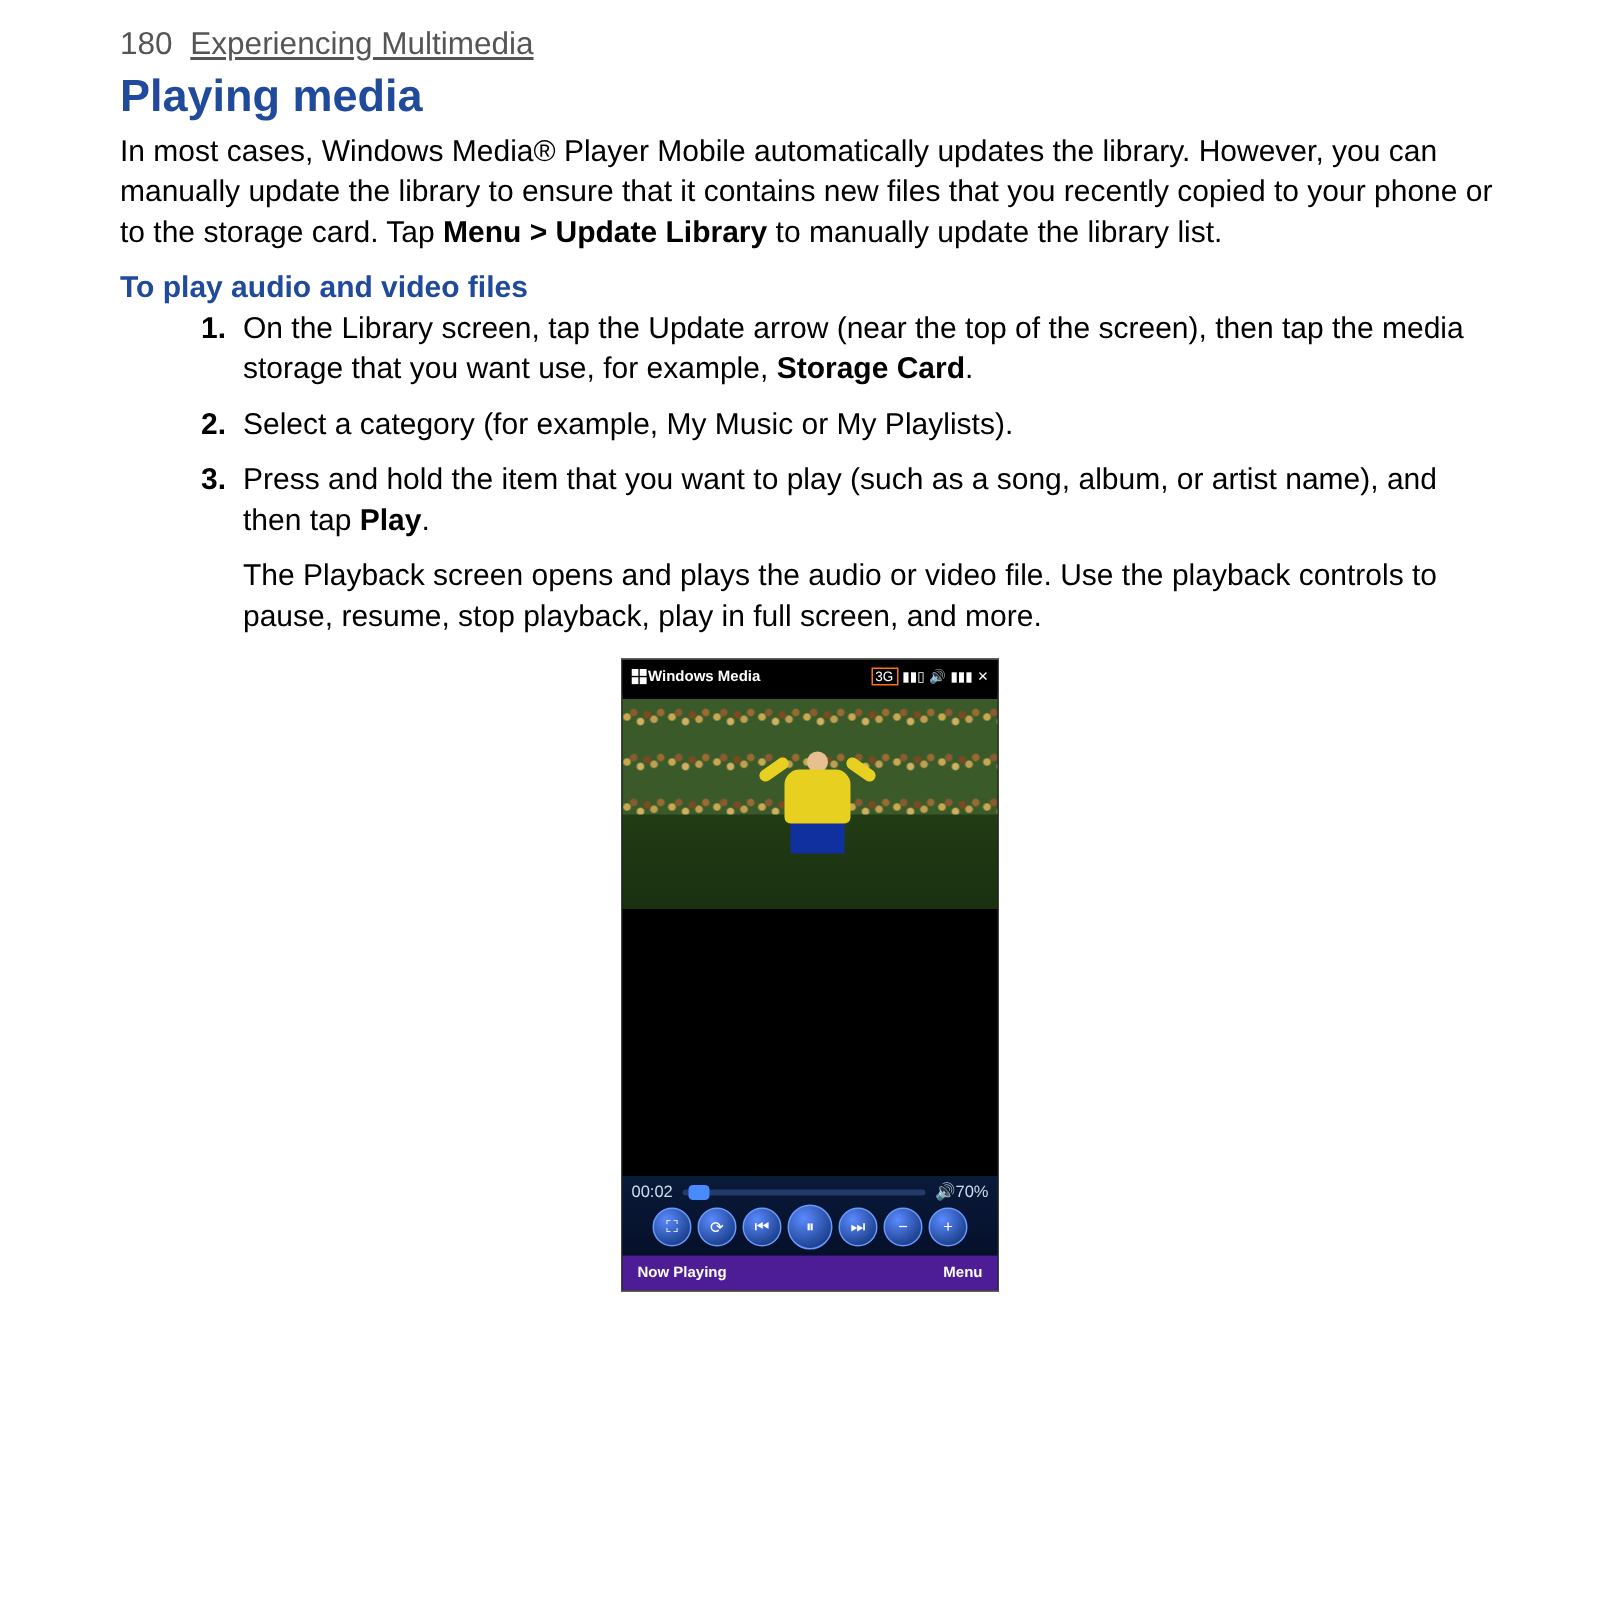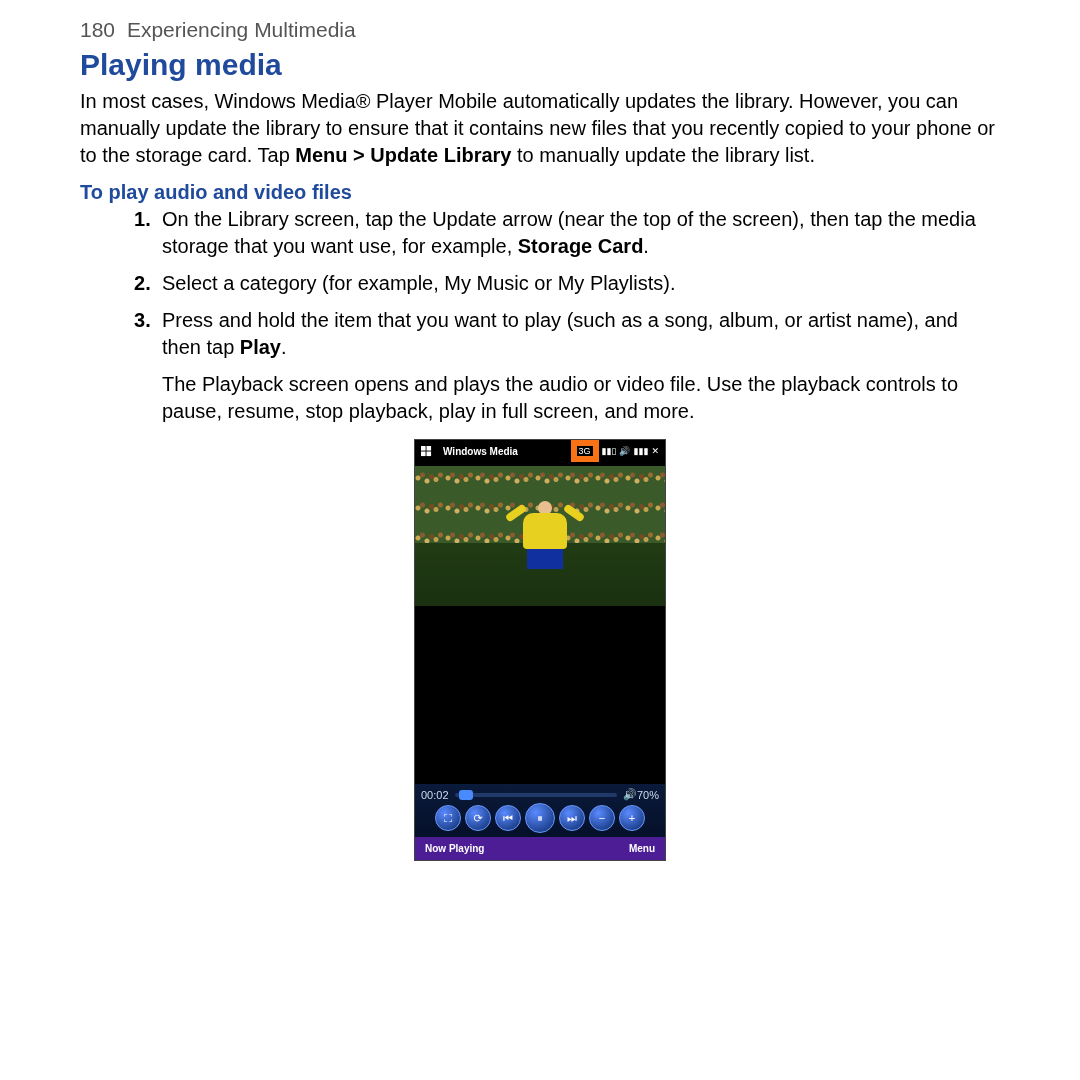--- a/index.html
+++ b/index.html
@@ -15,21 +15,21 @@
   }
   .page {
     padding: 18px 80px 0 80px;
   }
   .header-line {
     font-size: 21px;
     color: #555;
     margin-bottom: 6px;
   }
   .page-num { display:inline; }
-  .chapter { display:inline; margin-left: 6px;}
+  .chapter { display:inline; margin-left: 6px; text-decoration: underline;}
   h1.title {
     color: #204a9c;
     font-weight: 700;
     font-size: 30px;
     margin: 0 0 6px 0;
   }
   h2.sub {
     color: #204a9c;
     font-weight: 700;
     font-size: 20px;
@@ -81,40 +81,40 @@
     flex-direction: column;
     font-family: "Segoe UI", Tahoma, sans-serif;
   }
   .statusbar {
     height: 22px;
     background: #000;
     color: #fff;
     display: flex;
     align-items: center;
     padding: 0 6px;
-    gap: 11px;
+    gap: 0;
   }
   .win-flag {
     width: 11px; height: 11px;
     display: inline-block;
   }
   .win-flag svg { display:block; }
   .status-title {
     color: #fff;
     font-size: 10px;
     font-weight: 700;
     flex: 1;
   }
   .status-icons { display:flex; gap:3px; align-items:center; }
   .status-icons span {
     font-size: 9px;
     color: #fff;
   }
   .status-badge {
-    border: 6px solid #f97316;
+    border: 1px solid #f97316;
     padding: 0 2px;
     font-size: 7px;
     color:#fff;
   }
 
   .mediainfo {
     background: #000;
     color: #fff;
     padding: 4px 8px 2px 8px;
   }

